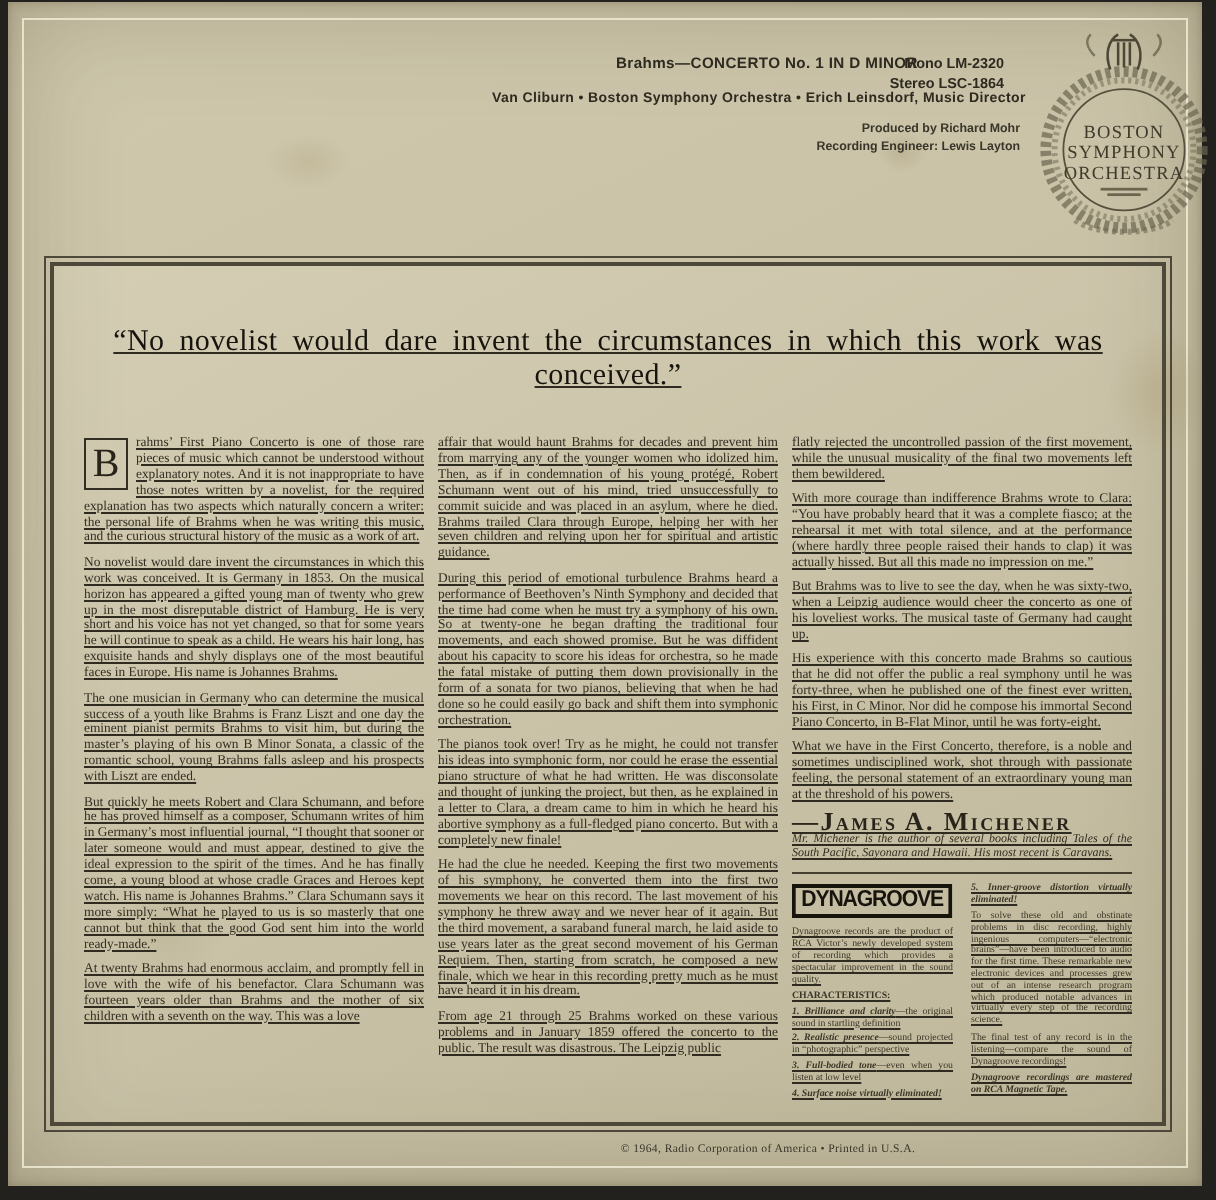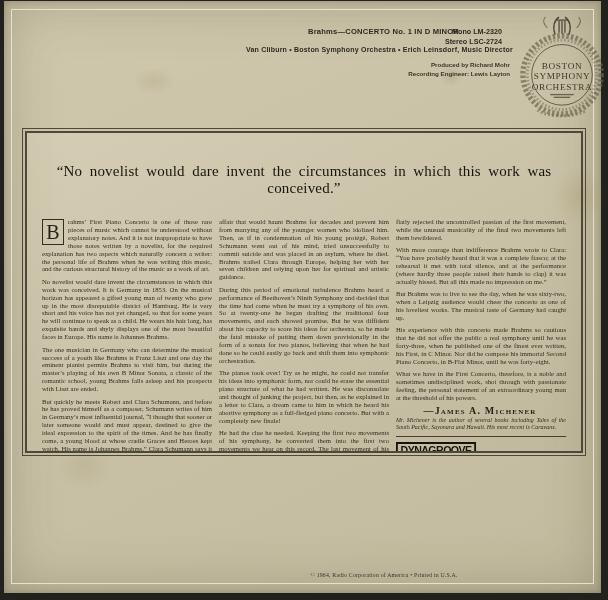--- a/index.html
+++ b/index.html
@@ -23,38 +23,38 @@
   #hdr-title{left:304px;top:26px;font-size:7.6px;font-weight:bold;letter-spacing:.2px;}
   #hdr-cat{left:418px;top:26px;width:80px;text-align:right;font-size:7.2px;font-weight:bold;line-height:9.5px;}
   #hdr-artists{left:242px;top:45px;font-size:7px;font-weight:bold;letter-spacing:.2px;}
   #hdr-credits{left:300px;top:59px;width:206px;text-align:right;font-size:6.2px;font-weight:bold;line-height:9px;color:#3a352a;}
 
   
   #seal{position:absolute;left:514px;top:13px;width:88px;height:108px;}
   #seal text{font-family:"Liberation Serif",serif;fill:#3f3a2b;letter-spacing:.6px;}
 
   
-  #panel{position:absolute;left:18px;top:127px;width:564px;height:328px;
-         border:1px solid #4d483a;padding:2px;}
+  #panel{position:absolute;left:18px;top:127px;width:564px;height:438px;
+         border:1px solid #4d483a;padding:2px;text-decoration:underline;}
   #panel-inner{width:100%;height:100%;border:2px solid #4d483a;overflow:hidden;
          background:linear-gradient(150deg,rgba(255,252,235,.14),rgba(120,100,60,.05));}
   #headline{margin:30px 14px 21px;text-align:center;font-size:15px;color:#17140d;
          letter-spacing:.2px;word-spacing:3.5px;}
   #cols{display:flex;gap:7px;padding:0 15px;}
   .col{flex:1;min-width:0;text-align:justify;font-size:6.7px;line-height:7.9px;color:#332e22;}
   .col p{margin:0 0 4.5px;}
   .dropcap{float:left;width:22px;height:26px;border:1.2px solid #332e22;margin:1px 4px 0 0;
          font-size:20px;line-height:25px;text-align:center;color:#28241a;}
-  .sig{text-align:center;font-variant:small-caps;letter-spacing:1.2px;font-size:10px;
+  .sig{text-align:left;font-variant:small-caps;letter-spacing:1.2px;font-size:13px;
        color:#28241a;margin:1px 2px 3px 0;font-weight:bold;}
   .note{font-style:italic;font-size:6px;line-height:7px;text-align:justify;margin:0 0 2px;}
 
   
   .dg-rule{border:0;border-top:1.2px solid #453f30;margin:5px 0 5px;}
-  #dg{display:flex;gap:9px;font-size:4.9px;line-height:5.8px;color:#3a3526;flex-direction:column;}
+  #dg{display:flex;gap:9px;font-size:4.9px;line-height:5.8px;color:#3a3526;}
   .dg-col{flex:1;min-width:0;text-align:justify;}
   #dg-logo{display:inline-block;border:2px solid #17140e;color:#17140e;padding:0 3px;
          font-family:"Liberation Sans",sans-serif;font-weight:bold;font-size:11.5px;
          line-height:13px;letter-spacing:-.6px;transform:scaleX(.92);transform-origin:left center;
          margin-bottom:5px;}
   .dg-lead{font-weight:bold;font-style:italic;}
   .dg-item{margin:0 0 2px;}
   .dg-p{margin:0 0 3px;}
   .dg-char{font-weight:bold;margin:2px 0 1.5px;}
   .dg-mastered{font-weight:bold;font-style:italic;}
@@ -73,21 +73,21 @@
   <div id="cover">
     <div class="pinstripe"></div>
     <div class="stain s1"></div>
     <div class="stain s2"></div>
     <div class="stain s3"></div>
     <div class="stain s4"></div>
 
     <div class="hdr" id="hdr-title">Brahms—CONCERTO No. 1 IN D MINOR</div>
     <div class="hdr" id="hdr-cat">
       <div>Mono LM-2320</div>
-      <div>Stereo LSC-2724</div>
+      <div>Stereo LSC-1864</div>
     </div>
     <div class="hdr" id="hdr-artists">Van Cliburn • Boston Symphony Orchestra • Erich Leinsdorf, Music Director</div>
     <div class="hdr" id="hdr-credits">
       <div>Produced by Richard Mohr</div>
       <div>Recording Engineer: Lewis Layton</div>
     </div>
 
     <svg id="seal" viewBox="0 0 90 110">
       <circle cx="45" cy="62" r="40" fill="none" stroke="#6b6550" stroke-width="5.5" stroke-dasharray="2.6 2.1" opacity=".7"></circle>
       <circle cx="45" cy="62" r="35.5" fill="none" stroke="#6b6550" stroke-width="3" stroke-dasharray="1.6 2" opacity=".5"></circle>

